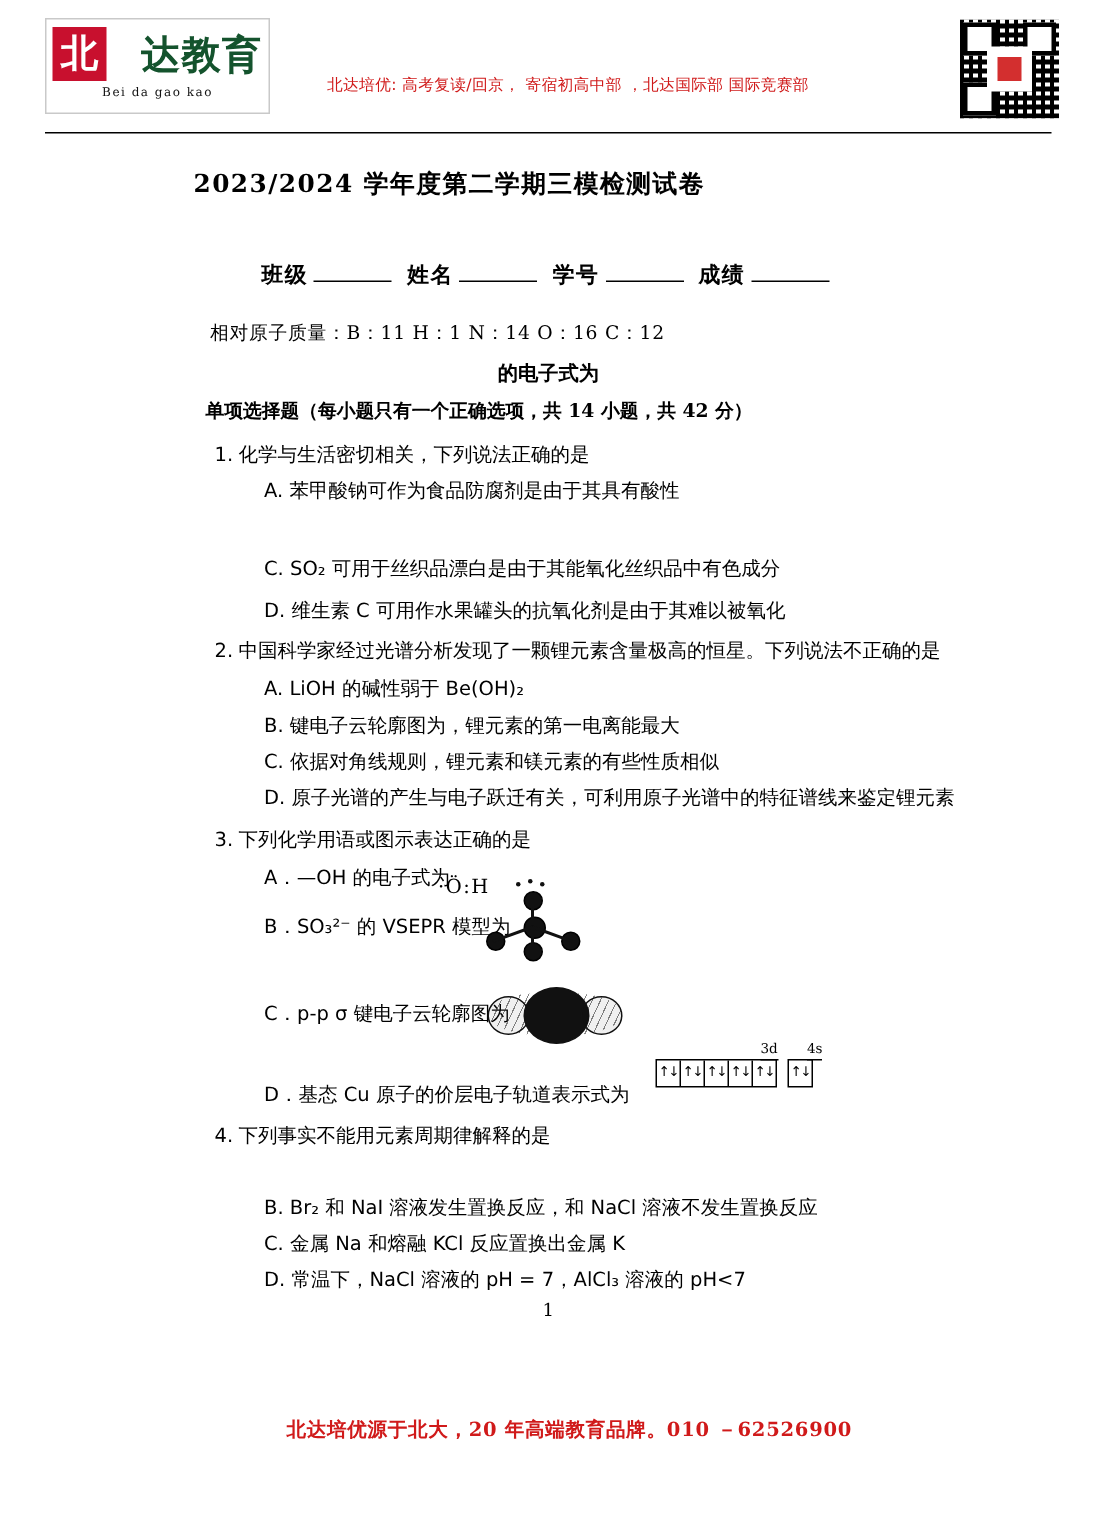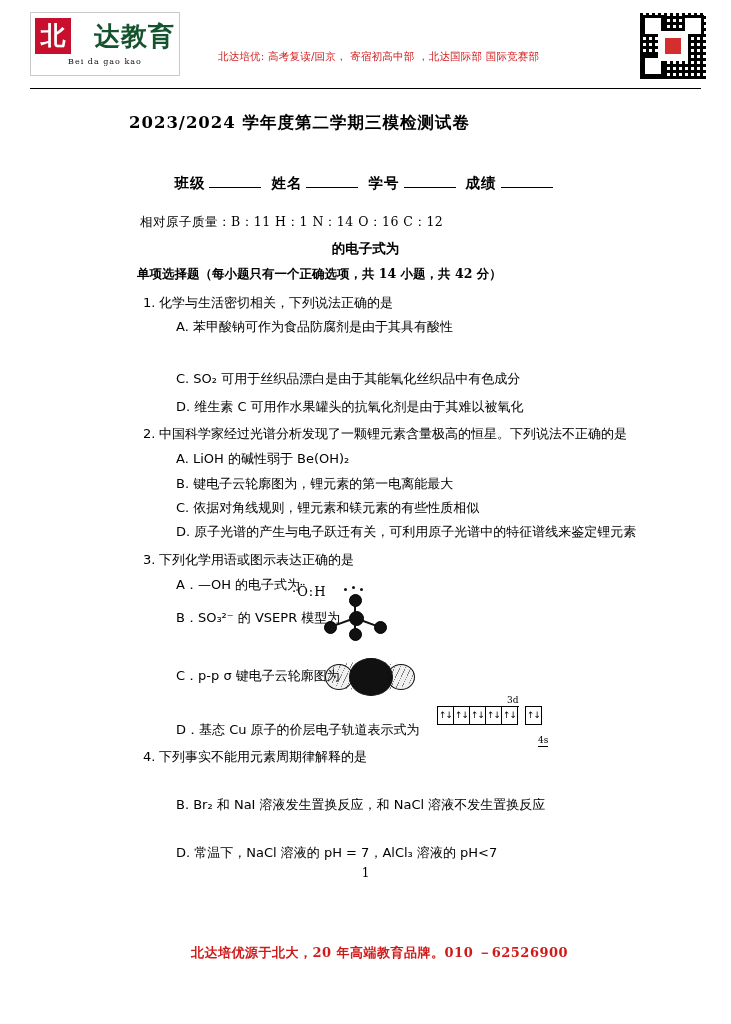--- a/index.html
+++ b/index.html
@@ -417,21 +417,21 @@
     <div class="lobe" style="left:24px; top:2px; width:42px; height:36px; background:#111; border-color:#111;"></div>
     <div class="lobe" style="left:62px; top:8px; width:26px; height:24px;"></div>
   </div>
 
   <div class="opt" style="top:721px;">D．基态 Cu 原子的价层电子轨道表示式为</div>
   <div class="orbital-boxes">
     <div class="ob-label" style="left:32px;margin-left:38px;">
       <span>3d</span>
       <span class="underline"></span>
     </div>
-    <div class="ob-label" style="left:101px;margin-top:40px;">
+    <div class="ob-label" style="left:101px;">
       <span>4s</span>
       <span class="underline"></span>
     </div>
     <div style="display:flex; align-items:center;">
       <div class="ob-row">
         <div class="ob-cell">↑↓</div>
         <div class="ob-cell">↑↓</div>
         <div class="ob-cell">↑↓</div>
         <div class="ob-cell">↑↓</div>
         <div class="ob-cell">↑↓</div>
@@ -440,18 +440,19 @@
       <div class="ob-row">
         <div class="ob-cell">↑↓</div>
       </div>
     </div>
   </div>
 
   <div class="q-stem" style="top:748px;">
     <span class="q-num">4.</span><span>下列事实不能用元素周期律解释的是</span>
   </div>
   <div class="opt" style="top:796px;">B. Br₂ 和 NaI 溶液发生置换反应，和 NaCl 溶液不发生置换反应</div>
+  <div class="opt" style="top:820px;">C. 金属 Na 和熔融 KCl 反应置换出金属 K</div>
   <div class="opt" style="top:844px;">D. 常温下，NaCl 溶液的 pH = 7，AlCl₃ 溶液的 pH&lt;7</div>
 
   <div class="page-number">1</div>
 
   <div class="footer">北达培优源于北大，20 年高端教育品牌。010 －62526900</div>
 </div>
 
 </body></html>

